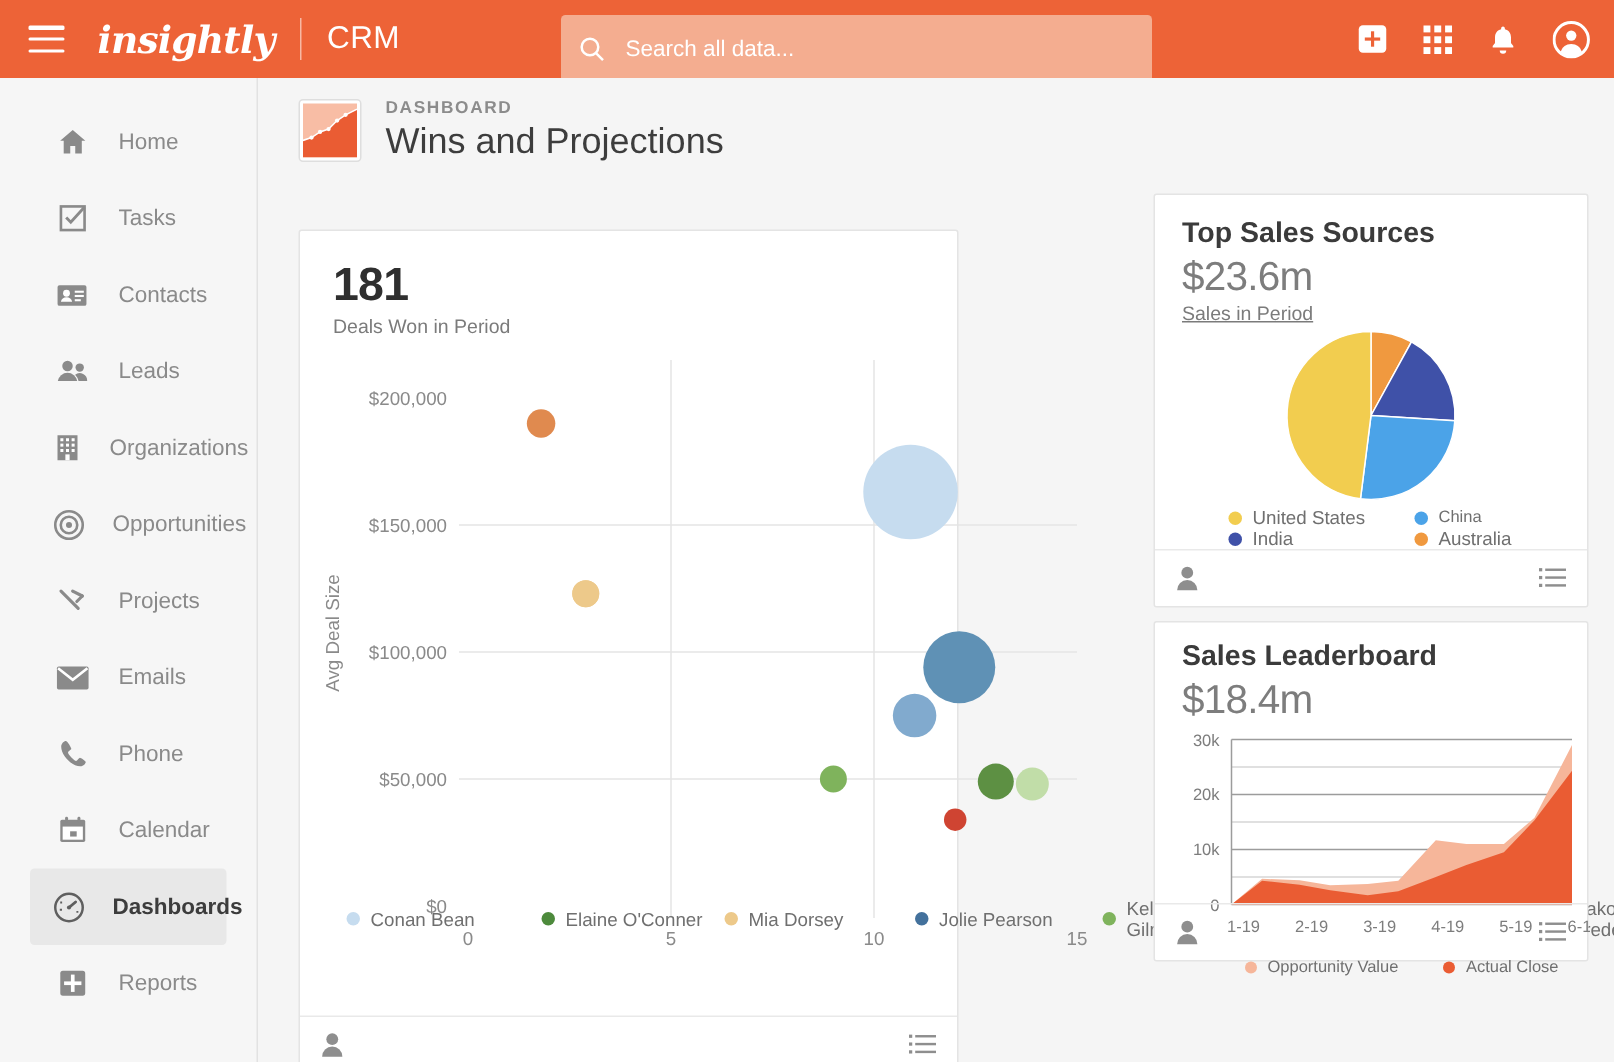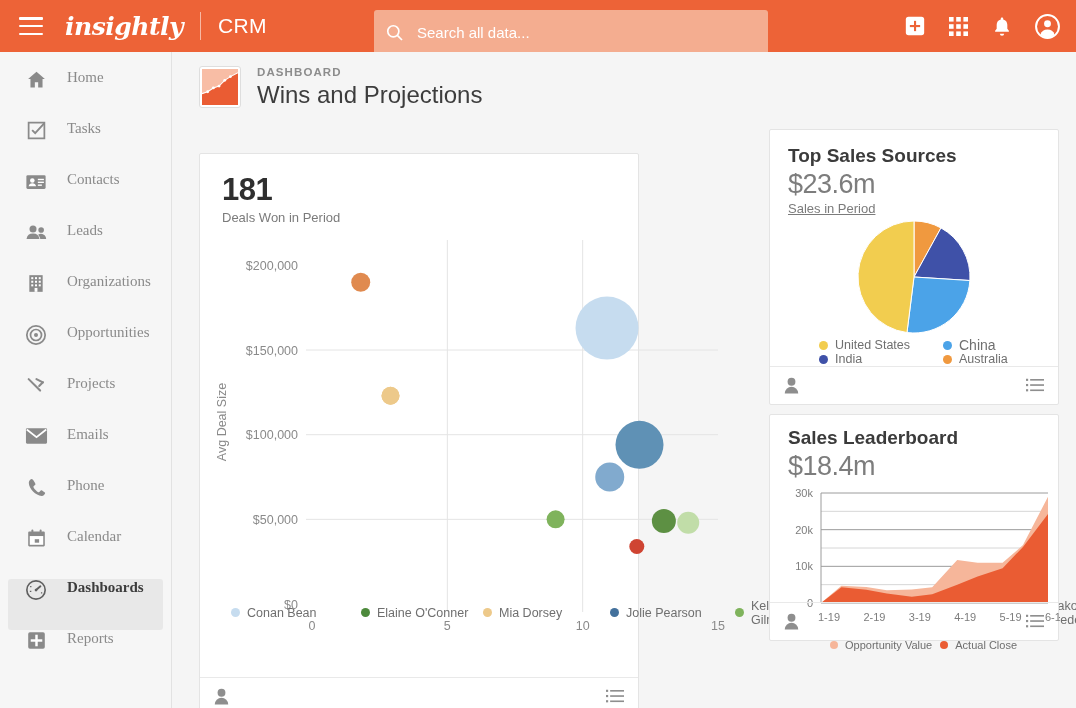--- a/index.html
+++ b/index.html
@@ -54,25 +54,24 @@
 
   
   .sidebar {
     position: absolute; top: 52px; left: 0;
     width: 172px; height: 656px;
     background: #f6f6f6;
     border-right: 1px solid #e2e2e2;
     padding-top: 17px;
   }
   .navitem {
-    height: 51px; display: flex; align-items: flex-start;
+    height: 51px; display: flex; align-items: center;
     cursor: pointer;
-    margin: 0 8px; border-radius: 3px;
+    margin: 0 20px; border-radius: 3px;
     padding-left: 15px;
-    font-family: Liberation Serif, serif;
   }
   .navitem .ni-icon {
     width: 26px; display: flex; align-items: center; justify-content: center;
     margin-right: 18px;
   }
   .navitem .ni-label {
     font-size: 15px; color: #8a8a8a;
   }
   .navitem.active { background: #e8e8e8; }
   .navitem.active .ni-label { color: #3c3c3c; font-weight: bold; }
@@ -139,21 +138,21 @@
   .lg-dot { width: 9px; height: 9px; border-radius: 50%; margin-right: 7px; flex: 0 0 auto; }
 
   .pie-legend {
     position: absolute; left: 818px; top: 337px;
     width: 225px;
     display: grid; grid-template-columns: 124px 100px;
     grid-auto-rows: 14px;
   }
   .area-legend {
     position: absolute; left: 830px; top: 638px;
-    display: flex; gap: 8px; align-items: center;
+    display: flex; gap: 30px; align-items: center;
   }
   .area-legend .lg-item { font-size: 11px; }
 
   .axis-label { fill: #8a8a8a; font-size: 12.5px; font-family: "Liberation Sans", sans-serif; }
   .tick-label { fill: #8a8a8a; font-size: 12.5px; font-family: "Liberation Sans", sans-serif; }
   .small-tick { fill: #7d7d7d; font-size: 11px; font-family: "Liberation Sans", sans-serif; }
 </style>
 </head>
 <body>
 
@@ -495,21 +494,21 @@
       <path d="M144,67 L170.97820574969606,17.92682591754364 A56,56 0 0 1 199.88949679198322,70.51626909364154 Z" fill="#3f51a8" stroke="#ffffff" stroke-width="1"></path>
       <path d="M144,67 L199.88949679198322,70.51626909364154 A56,56 0 0 1 136.98133892039897,122.55842327361076 Z" fill="#4ba3e8" stroke="#ffffff" stroke-width="1"></path>
       <path d="M144,67 L136.98133892039897,122.55842327361076 A56,56 0 0 1 144,11 Z" fill="#f2cd4f" stroke="#ffffff" stroke-width="1"></path>
     </svg>
 
   <div class="pie-legend" style="left:49px; top:208px;">
       <div class="lg-item" style="font-size: 12.5px;">
         <span class="lg-dot" style="background: rgb(242, 205, 79); width: 9px; height: 9px;"></span>
         <span>United States</span>
       </div>
-      <div class="lg-item" style="font-size: 14px;">
+      <div class="lg-item" style="font-size: 11px;">
         <span class="lg-dot" style="background: rgb(75, 163, 232); width: 9px; height: 9px;"></span>
         <span>China</span>
       </div>
       <div class="lg-item" style="font-size: 12.5px;">
         <span class="lg-dot" style="background: rgb(63, 81, 168); width: 9px; height: 9px;"></span>
         <span>India</span>
       </div>
       <div class="lg-item" style="font-size: 12.5px;">
         <span class="lg-dot" style="background: rgb(240, 153, 63); width: 9px; height: 9px;"></span>
         <span>Australia</span>

